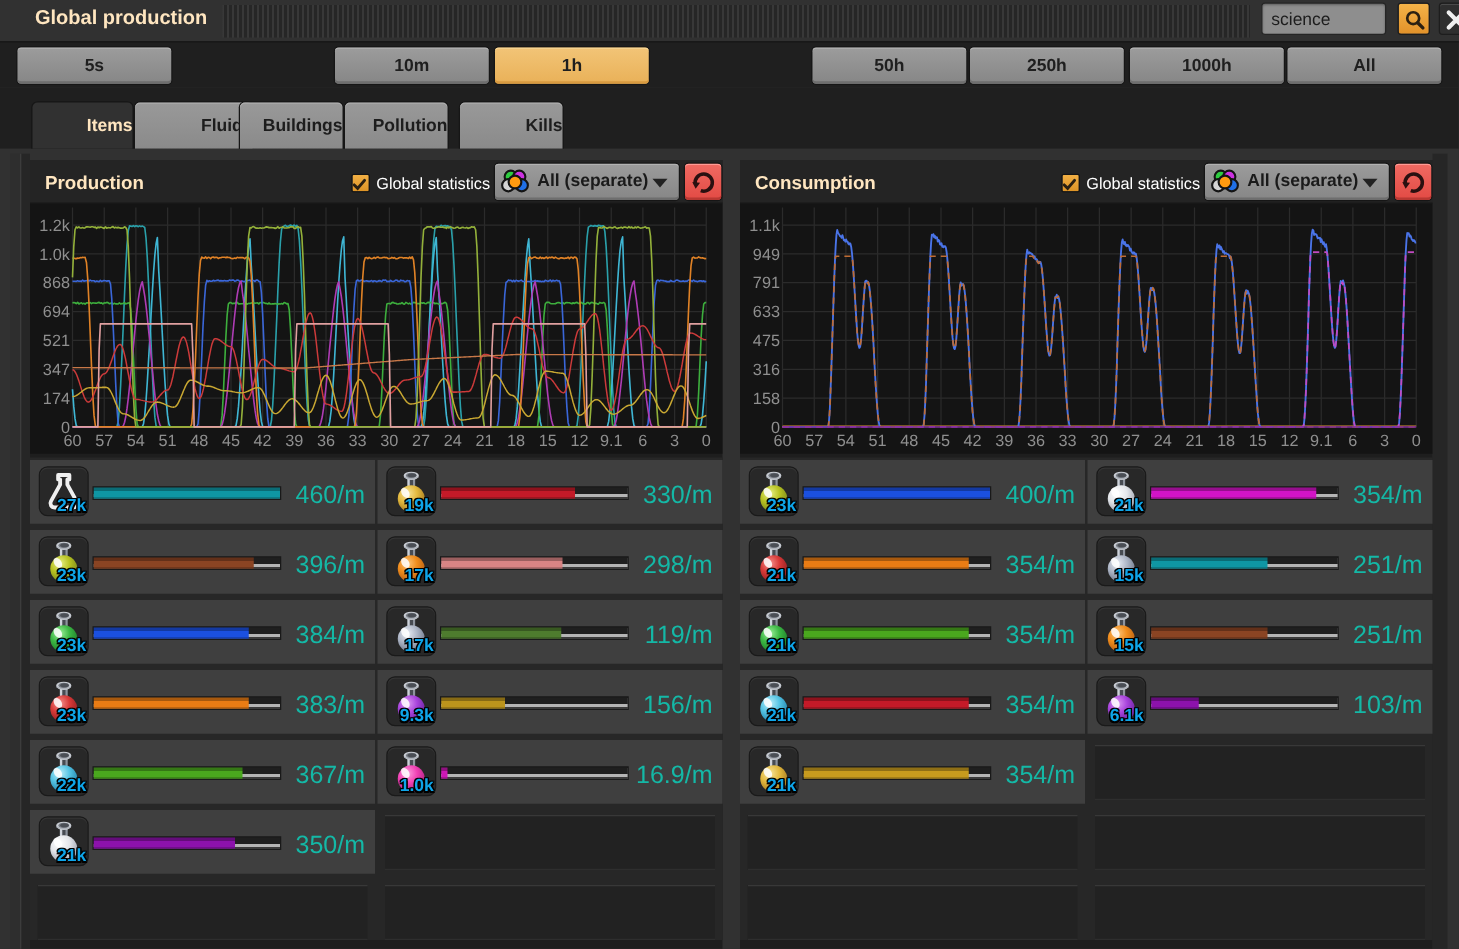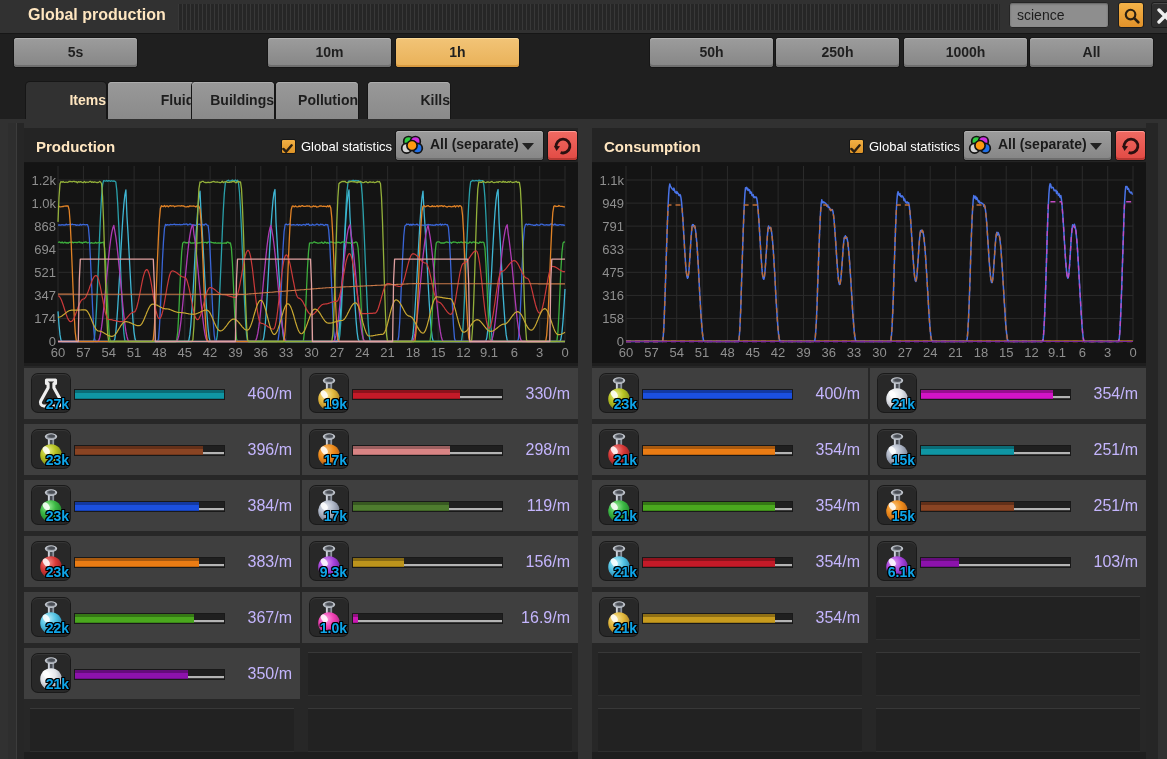--- a/index.html
+++ b/index.html
@@ -36,21 +36,21 @@
 .refresh svg{margin:4px}
 .chart{position:absolute;top:163px;width:554px;height:200px;background:#141414}
 .axl{fill:#8f8f8f;font-size:13px;font-family:"Liberation Sans",sans-serif}
 
 .row{position:absolute;width:276px;height:51px;background:#3f3f3f}
 .ic{position:absolute;left:8px;top:6px;width:38px;height:38px;background:#282828;border-radius:6px;box-shadow:0 0 0 1px #1a1a1a,inset 0 1px 0 #353535}
 .ic svg{position:absolute;left:0;top:0}
 .qty{position:absolute;right:1px;bottom:0px;font-size:14px;font-weight:bold;color:#0ea5e9;text-shadow:-1px -1px 0 #000,1px -1px 0 #000,-1px 1px 0 #000,1px 1px 0 #000,0 -1px 0 #000,0 1px 0 #000,-1px 0 0 #000,1px 0 0 #000}
 .bar{position:absolute;left:51px;top:22px;width:149px;height:9px;background:linear-gradient(180deg,#1f1f1f 0 62%,#b4b4b4 62% 86%,#3a3a3a 86%);box-shadow:0 0 0 1px #191919}
 .fill{position:absolute;left:0;top:0;height:9px}
-.rate{position:absolute;right:8px;top:17px;font-size:16px;color:#c4b5fd}
+.rate{position:absolute;right:8px;top:17px;font-size:20px;color:#14b8a6}
 .empty{position:absolute;width:264px;height:44px;background:#222222;box-shadow:inset 0 1px 0 #383838,inset 0 -1px 0 #2e2e2e}
 .listbg{position:absolute;background:#272727}
 </style></head><body>
 <div id="titlebar">
  <div id="title">Global production</div>
  <div id="drag"></div>
  <div id="search">science</div>
  <div id="sbtn"><svg width="18" height="18" viewBox="0 0 20 20">
         <circle cx="8.4" cy="8.4" r="5.3" fill="none" stroke="#2b2012" stroke-width="2.4"></circle>
         <line x1="12.4" y1="12.4" x2="17" y2="17" stroke="#2b2012" stroke-width="3" stroke-linecap="round"></line>

